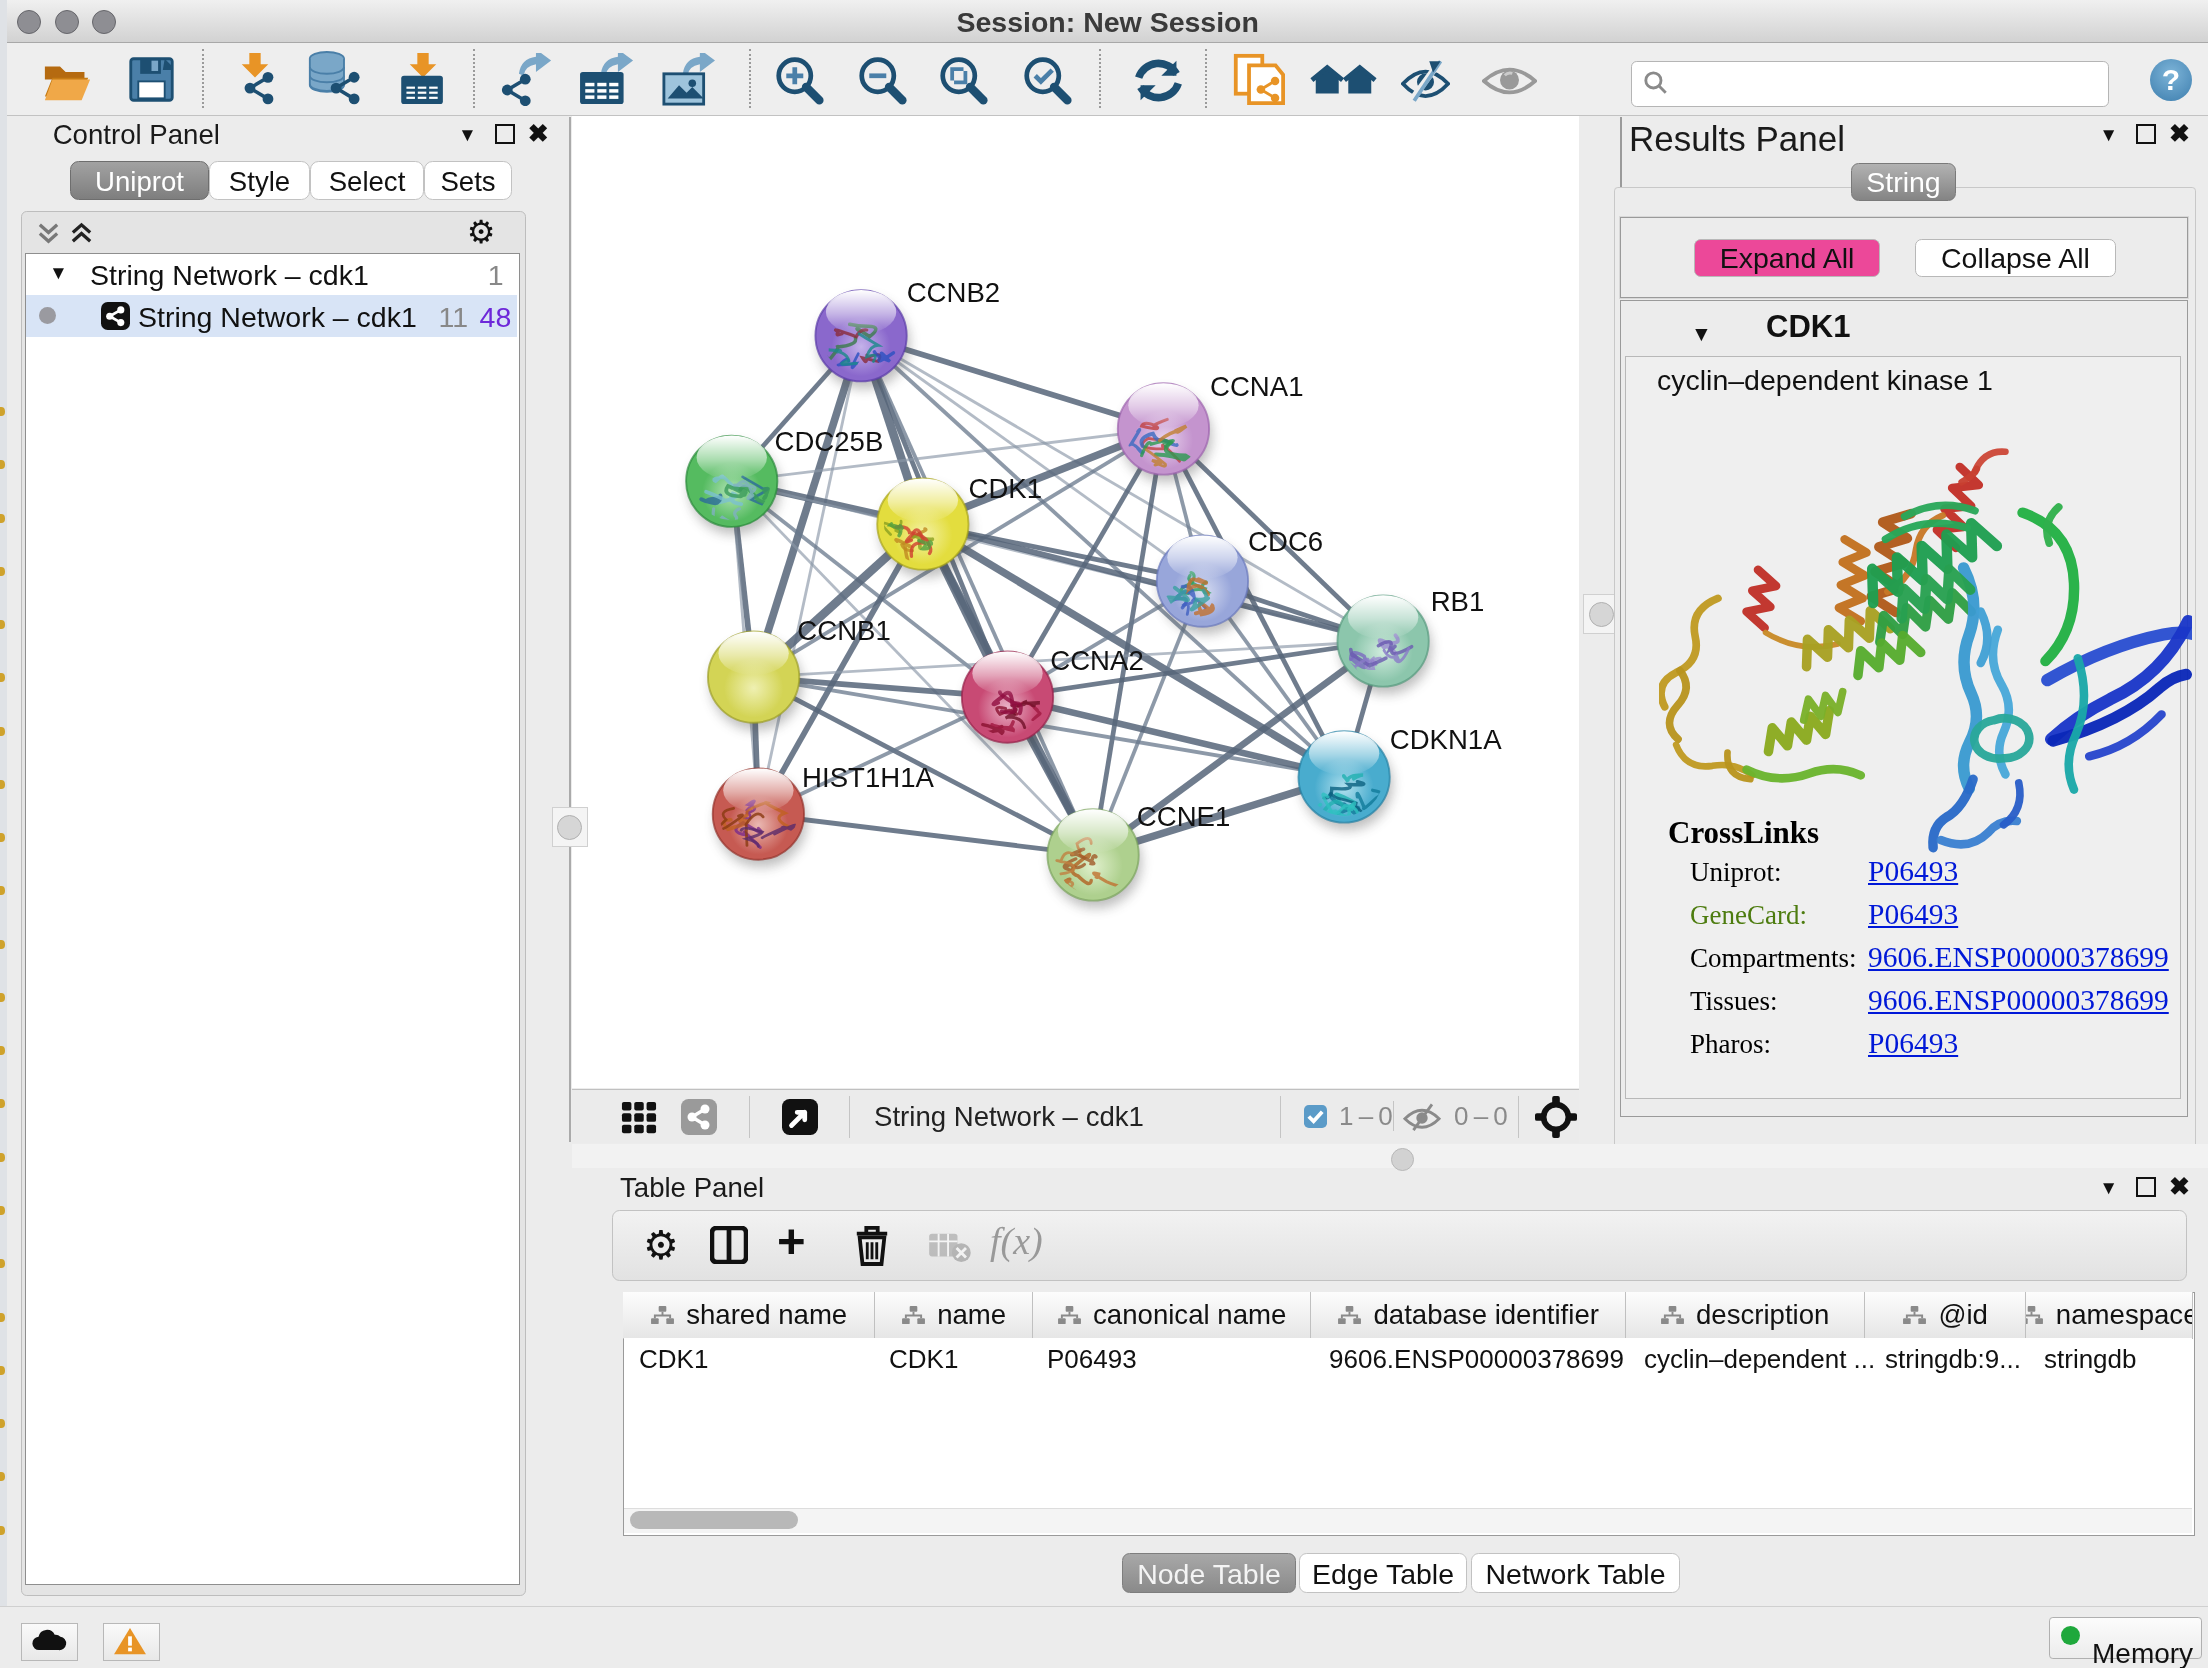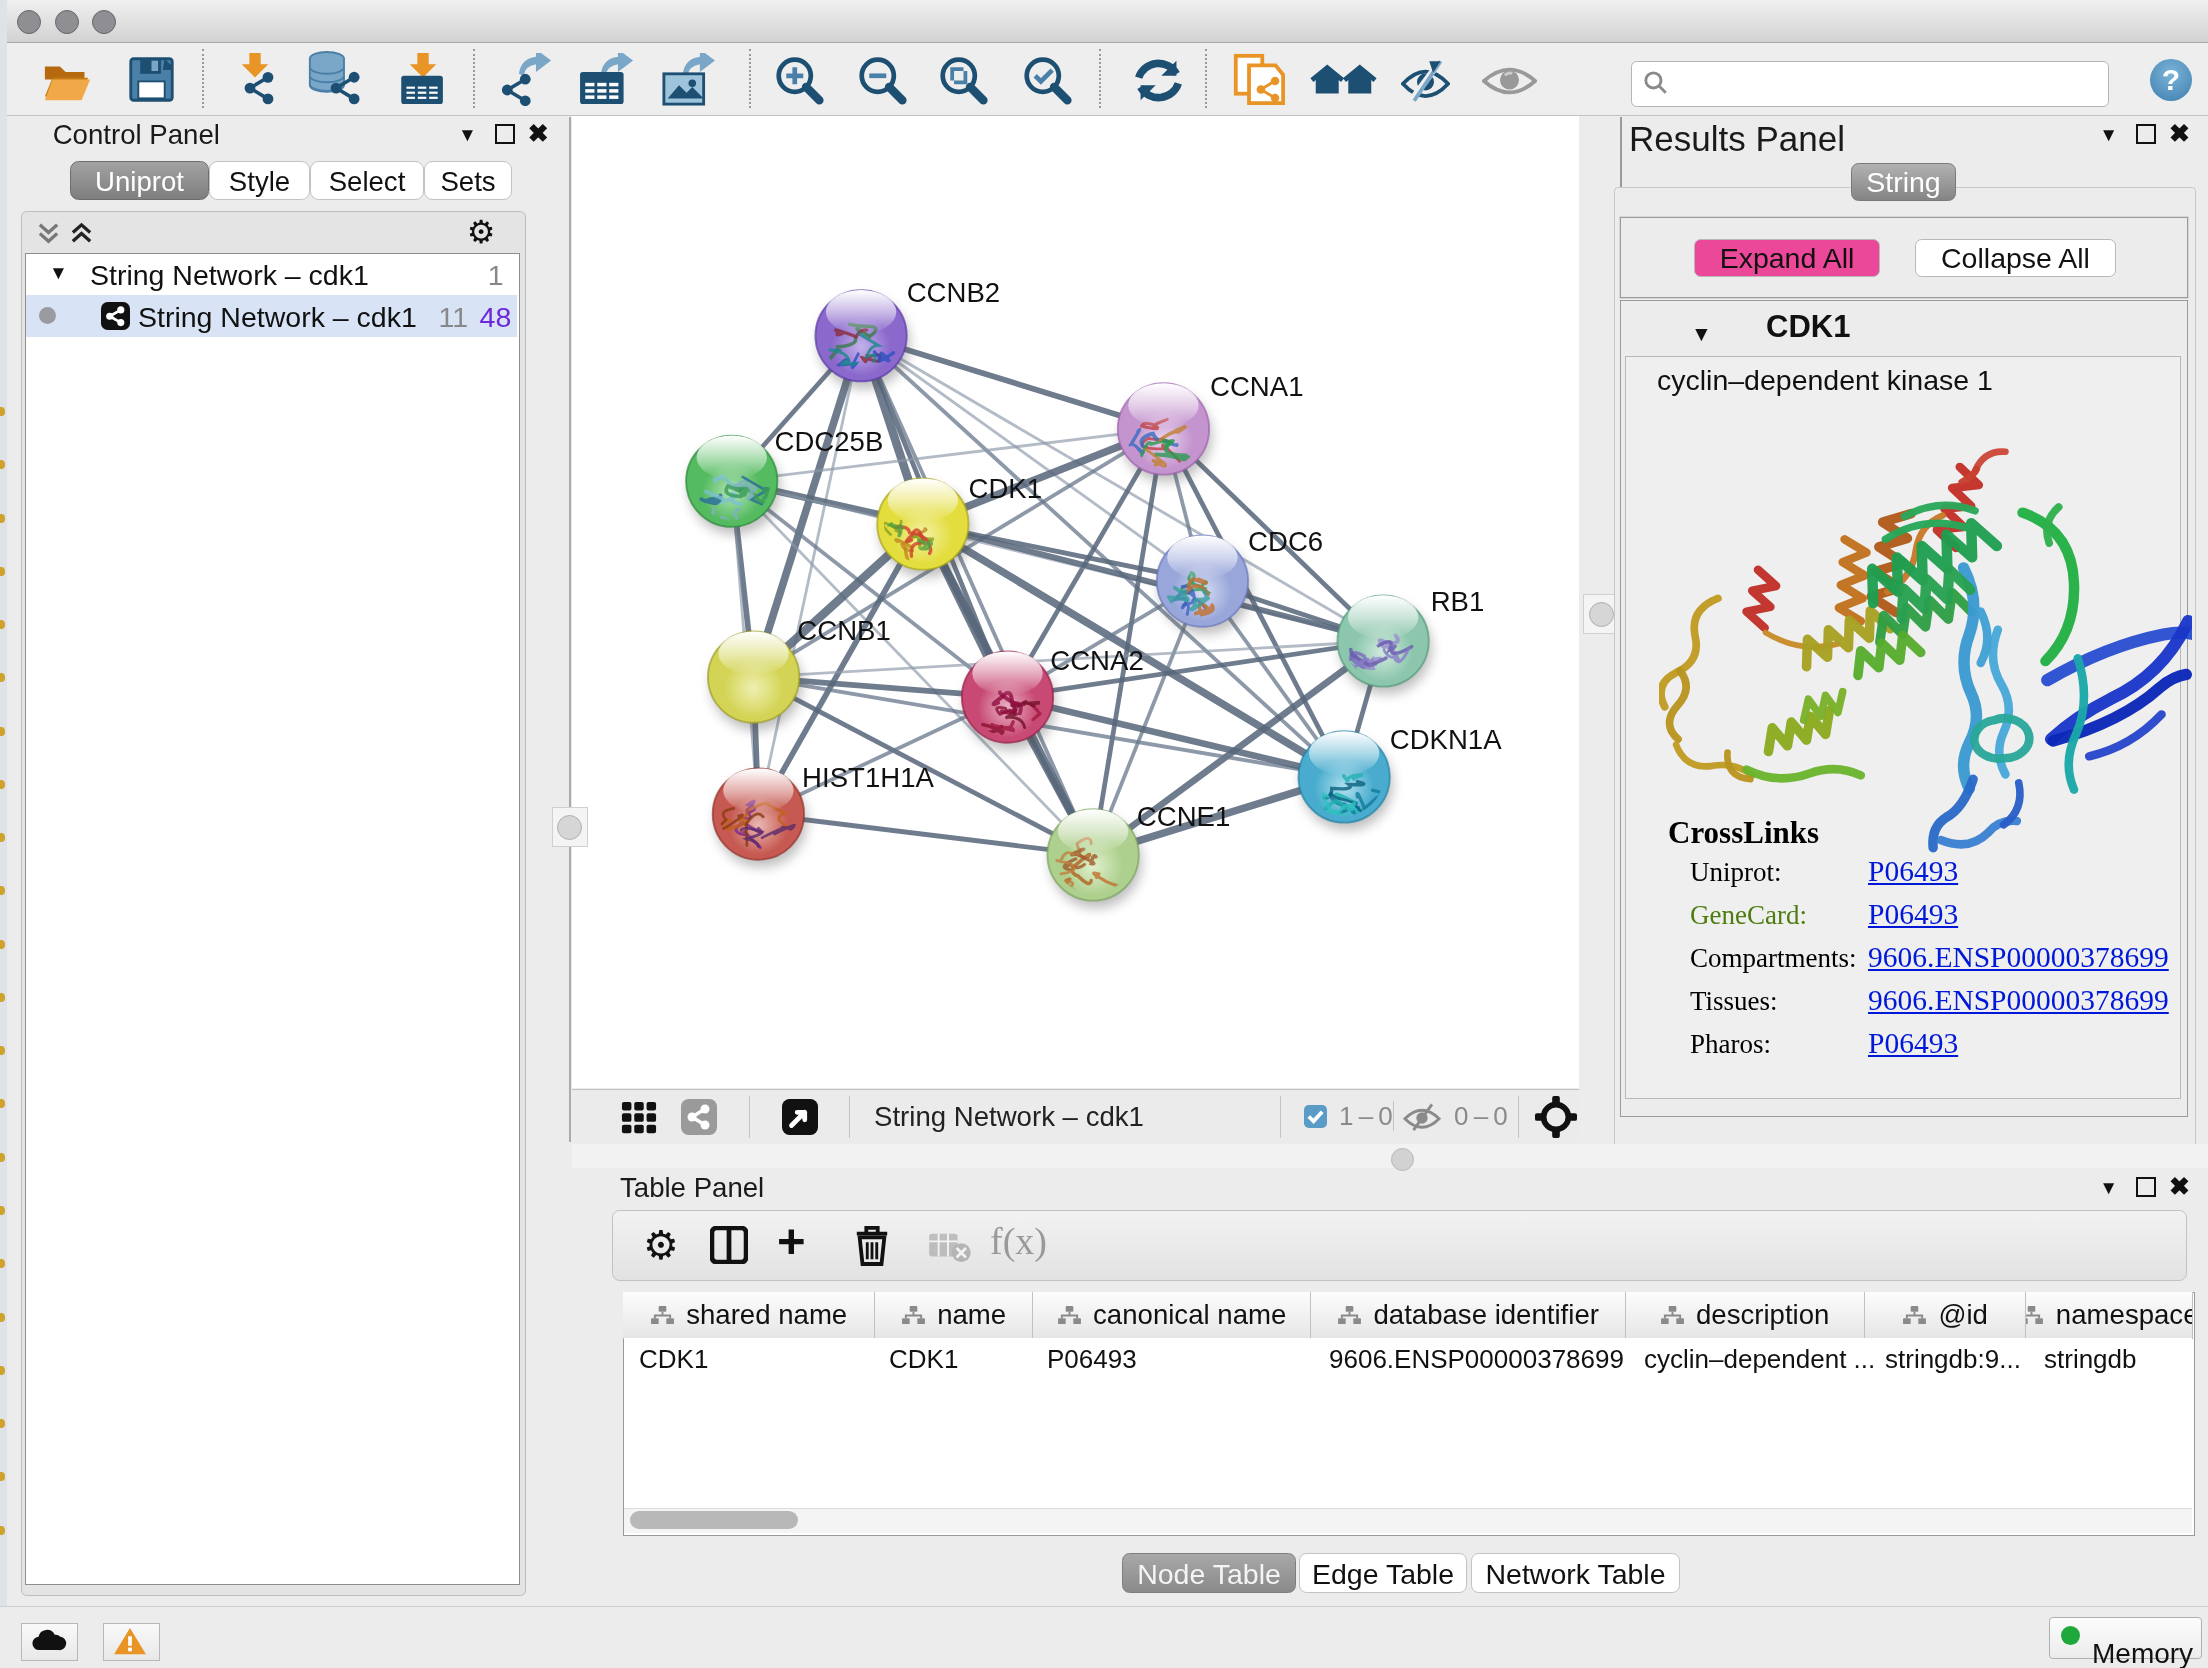--- a/index.html
+++ b/index.html
@@ -29,20 +29,21 @@
       <div style="position:absolute;left:-2.9px;top:1366px;width:7.6px;height:8.6px;border-radius:50%;background:#cfa22c"></div>
       <div style="position:absolute;left:-2.9px;top:1419px;width:7.6px;height:8.6px;border-radius:50%;background:#cfa22c"></div>
       <div style="position:absolute;left:-2.9px;top:1472px;width:7.6px;height:8.6px;border-radius:50%;background:#cfa22c"></div>
       <div style="position:absolute;left:-2.9px;top:1526px;width:7.6px;height:8.6px;border-radius:50%;background:#cfa22c"></div>
     </div>
 
 <div style="position:absolute;left:6.7px;top:0;width:2202px;height:42px;background:linear-gradient(#f0f0f0,#d2d2d2);border-bottom:1px solid #a8a8a8">
 <div style="position:absolute;left:10.5px;top:9.5px;width:22px;height:22px;border-radius:50%;background:#8e8e93;border:1px solid #66666b"></div>
 <div style="position:absolute;left:48px;top:9.5px;width:22px;height:22px;border-radius:50%;background:#8e8e93;border:1px solid #66666b"></div>
 <div style="position:absolute;left:85px;top:9.5px;width:22px;height:22px;border-radius:50%;background:#8e8e93;border:1px solid #66666b"></div>
+<div style="position:absolute;left:0;top:5.7px;width:100%;text-align:center;font-size:28.5px;font-weight:bold;color:#3a3a3a">Session: New Session</div>
 </div>
 
 <div style="position:absolute;left:6.7px;top:43px;width:2202px;height:72px;background:#eeeeee;border-bottom:1.9px solid #c2c2c2">
 <div style="position:absolute;left:-6.7px;top:-43px;width:2208px;height:115px">
         <div style="position:absolute;left:41px;top:57px"><svg width="53" height="49" viewBox="0 0 56 52" style="">
             <path d="M4,10 h16 l6,6 h20 v8 h-42 z" fill="#b56a10"></path>
 <path d="M4,12 v30 l8,-20 h38 l-9,20 h-37 z" fill="#c67b14"></path>
 <path d="M12,24 h40 l-9,22 h-39 z" fill="#f0a848"></path>
           </svg></div>
 <div style="position:absolute;left:127px;top:55px"><svg width="49" height="49" viewBox="0 0 52 52" style="">
@@ -709,21 +710,21 @@
         <path d="M4,10 h32 M14,10 v-6 h12 v6" stroke="#111" stroke-width="4" fill="none"></path>
         <path d="M7,14 h26 l-3,28 h-20 z" fill="none" stroke="#111" stroke-width="4"></path>
         <path d="M15,19 v18 M20,19 v18 M25,19 v18" stroke="#111" stroke-width="3"></path>
       </svg>
 <svg width="44" height="34" viewBox="0 0 46 36" style="position:absolute;left:314px;top:19px;opacity:0.45">
         <rect x="2" y="4" width="30" height="24" rx="3" fill="#888"></rect>
         <path d="M2,12 h30 M12,4 v24 M22,4 v24" stroke="#fff" stroke-width="2"></path>
         <circle cx="36" cy="24" r="10" fill="#777"></circle>
         <path d="M31,19 l10,10 M41,19 l-10,10" stroke="#fff" stroke-width="3"></path>
       </svg>
-<div style="position:absolute;left:377px;top:7.6px;font-size:38px;color:#999;font-family:'Liberation Serif',serif">f(x)</div>
+<div style="position:absolute;left:377px;top:7.6px;font-size:38px;color:#999;font-style:italic;font-family:'Liberation Serif',serif">f(x)</div>
 </div>
 <div style="position:absolute;left:623px;top:1292px;width:1570px;height:242px;background:#fff;border:1px solid #9a9a9a"></div>
 <div style="position:absolute;left:623px;top:1292px;width:1570px;height:46px;background:linear-gradient(#fdfdfd,#e6e6e6);border-bottom:1px solid #b8b8b8">
       <div style="position:absolute;left:0px;top:0;width:252px;height:46px;border-right:1px solid #c0c0c0;box-sizing:border-box;display:flex;align-items:center;justify-content:center;gap:11.4px;overflow:hidden">
         <span style="flex:0 0 auto;margin-top:3.8px"><svg width="25" height="21" viewBox="0 0 26 22">
             <g fill="#8a8a8a">
               <rect x="9" y="1" width="8" height="6" rx="1"></rect>
               <rect x="1" y="14" width="8" height="6" rx="1"></rect>
               <rect x="17" y="14" width="8" height="6" rx="1"></rect>
               <path d="M13,7 v4 M5,14 v-3 h16 v3" stroke="#8a8a8a" stroke-width="2" fill="none"></path>

